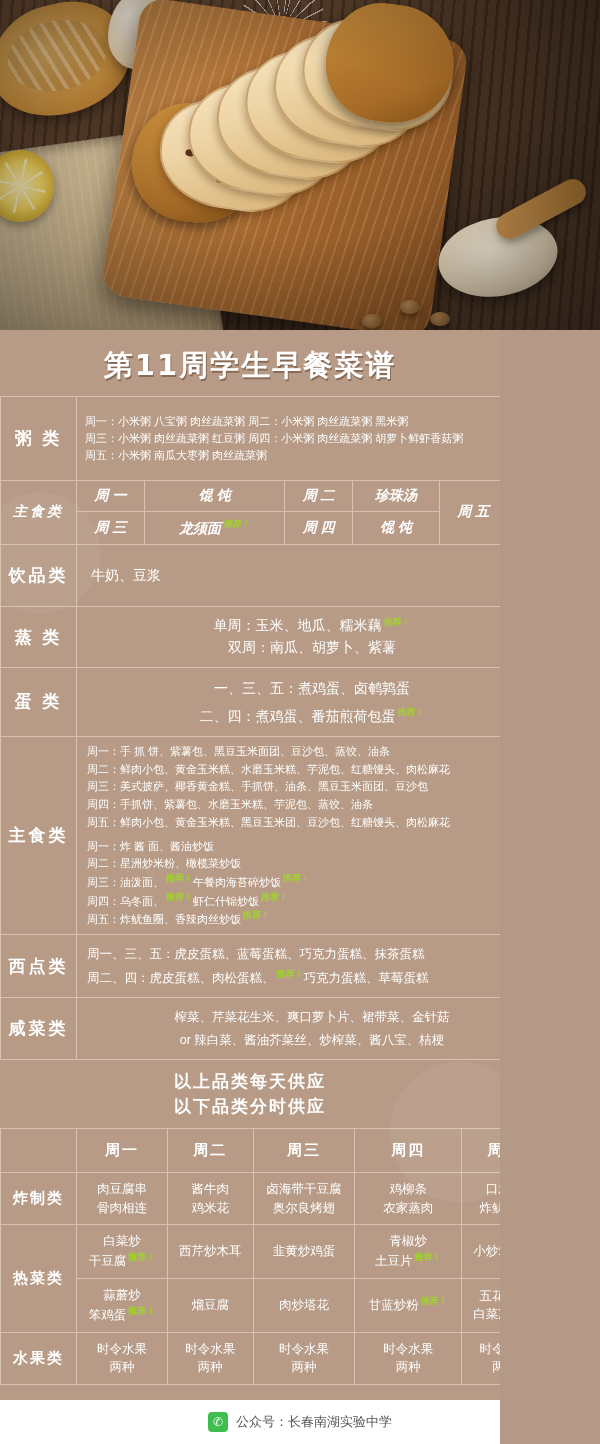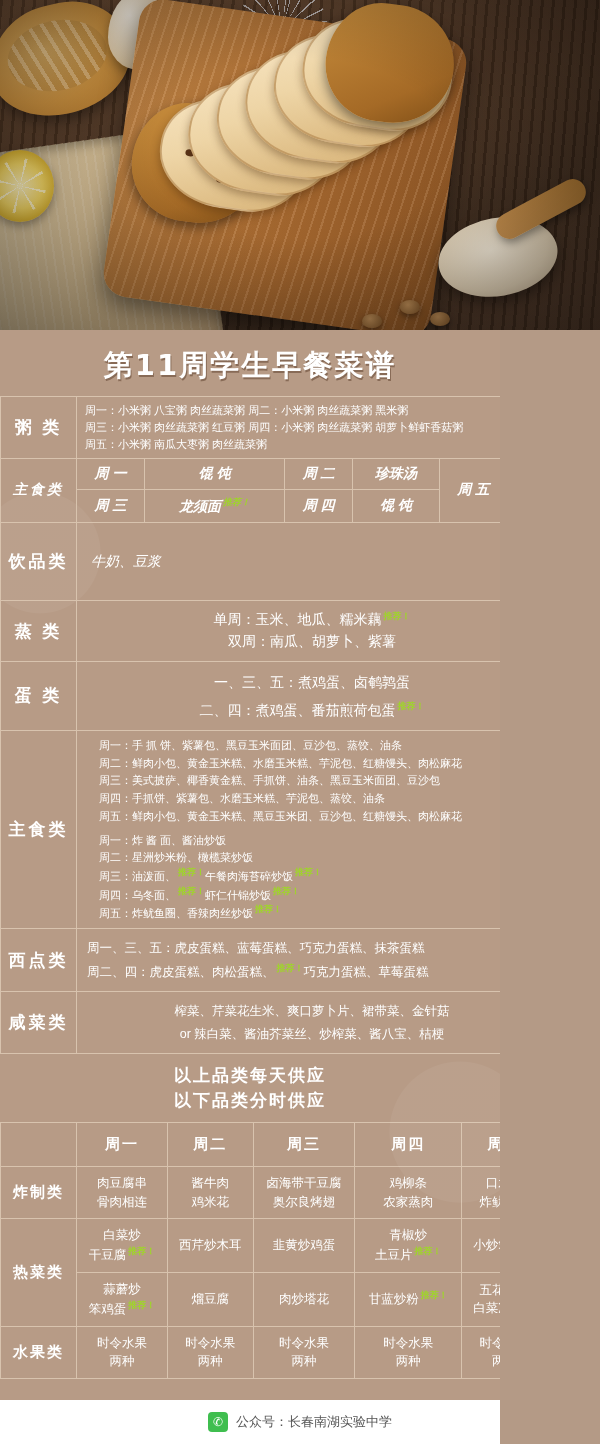--- a/index.html
+++ b/index.html
@@ -156,21 +156,21 @@
     background:transparent; position:relative;
   }
   table.grid td, table.grid th {
     border:1px solid #d8c3ae;
     color:#fff; vertical-align:middle;
   }
   .cat {
     width:76px; text-align:center; font-size:17px; font-weight:bold;
     letter-spacing:3px; padding:6px 2px; white-space:nowrap;
   }
-  .cell { padding:5px 8px; font-size:11px; line-height:1.55; }
+  .cell { padding:16px 8px; font-size:11px; line-height:1.55; }
   .cell.big { font-size:14px; }
   .cell.mid { font-size:12.5px; line-height:1.8; }
   .ctr { text-align:center; }
   .rec { color:#9fd52a; font-size:9px; font-weight:bold; vertical-align:super; margin-left:2px;}
   .week-row td { text-align:center; font-size:14px; font-weight:bold; padding:6px 2px;font-style:italic; }
 
   .notice { text-align:center; color:#fff; font-weight:bold; font-size:17px;
     letter-spacing:2px; margin:10px 0 2px; }
   .notice.second { margin:2px 0 10px; }
 
@@ -263,42 +263,42 @@
       <td>周 三</td>
       <td>
         <span>龙须面</span><span class="rec">推荐！</span>
       </td>
       <td>周 四</td>
       <td>馄 饨</td>
     </tr>
 
     <tr>
       <td class="cat">饮品类</td>
-      <td class="cell big" colspan="6" style="padding:28px 14px;font-style:italic;">牛奶、豆浆</td>
+      <td class="cell big" colspan="6" style="padding:20px 14px;">牛奶、豆浆</td>
     </tr>
 
     <tr>
       <td class="cat">蒸 类</td>
       <td class="cell big ctr" colspan="6" style="padding:8px 6px;margin-left:43px;">
         <div><span>单周：玉米、地瓜、糯米藕</span><span class="rec">推荐！</span></div>
         <div>双周：南瓜、胡萝卜、紫薯</div>
       </td>
     </tr>
 
     <tr>
       <td class="cat">蛋 类</td>
       <td class="cell egg-row ctr" colspan="6" style="padding:6px;">
         <div>一、三、五：煮鸡蛋、卤鹌鹑蛋</div>
         <div><span>二、四：煮鸡蛋、</span><span>番茄煎荷包蛋</span><span class="rec">推荐！</span></div>
       </td>
     </tr>
 
     <tr>
       <td class="cat">主食类</td>
-      <td class="cell" colspan="6" style="padding:6px 22px;">
+      <td class="cell" colspan="6" style="padding:6px 10px;">
         <div style="line-height:1.62;">
           <div>周一：手 抓 饼、紫薯包、黑豆玉米面团、豆沙包、蒸饺、油条</div>
           <div>周二：鲜肉小包、黄金玉米糕、水磨玉米糕、芋泥包、红糖馒头、肉松麻花</div>
           <div>周三：美式披萨、椰香黄金糕、手抓饼、油条、黑豆玉米面团、豆沙包</div>
           <div>周四：手抓饼、紫薯包、水磨玉米糕、芋泥包、蒸饺、油条</div>
           <div>周五：鲜肉小包、黄金玉米糕、黑豆玉米团、豆沙包、红糖馒头、肉松麻花</div>
         </div>
         <div style="height:6px;"></div>
         <div class="mid">
           <div>周一：炸 酱 面、酱油炒饭</div>

